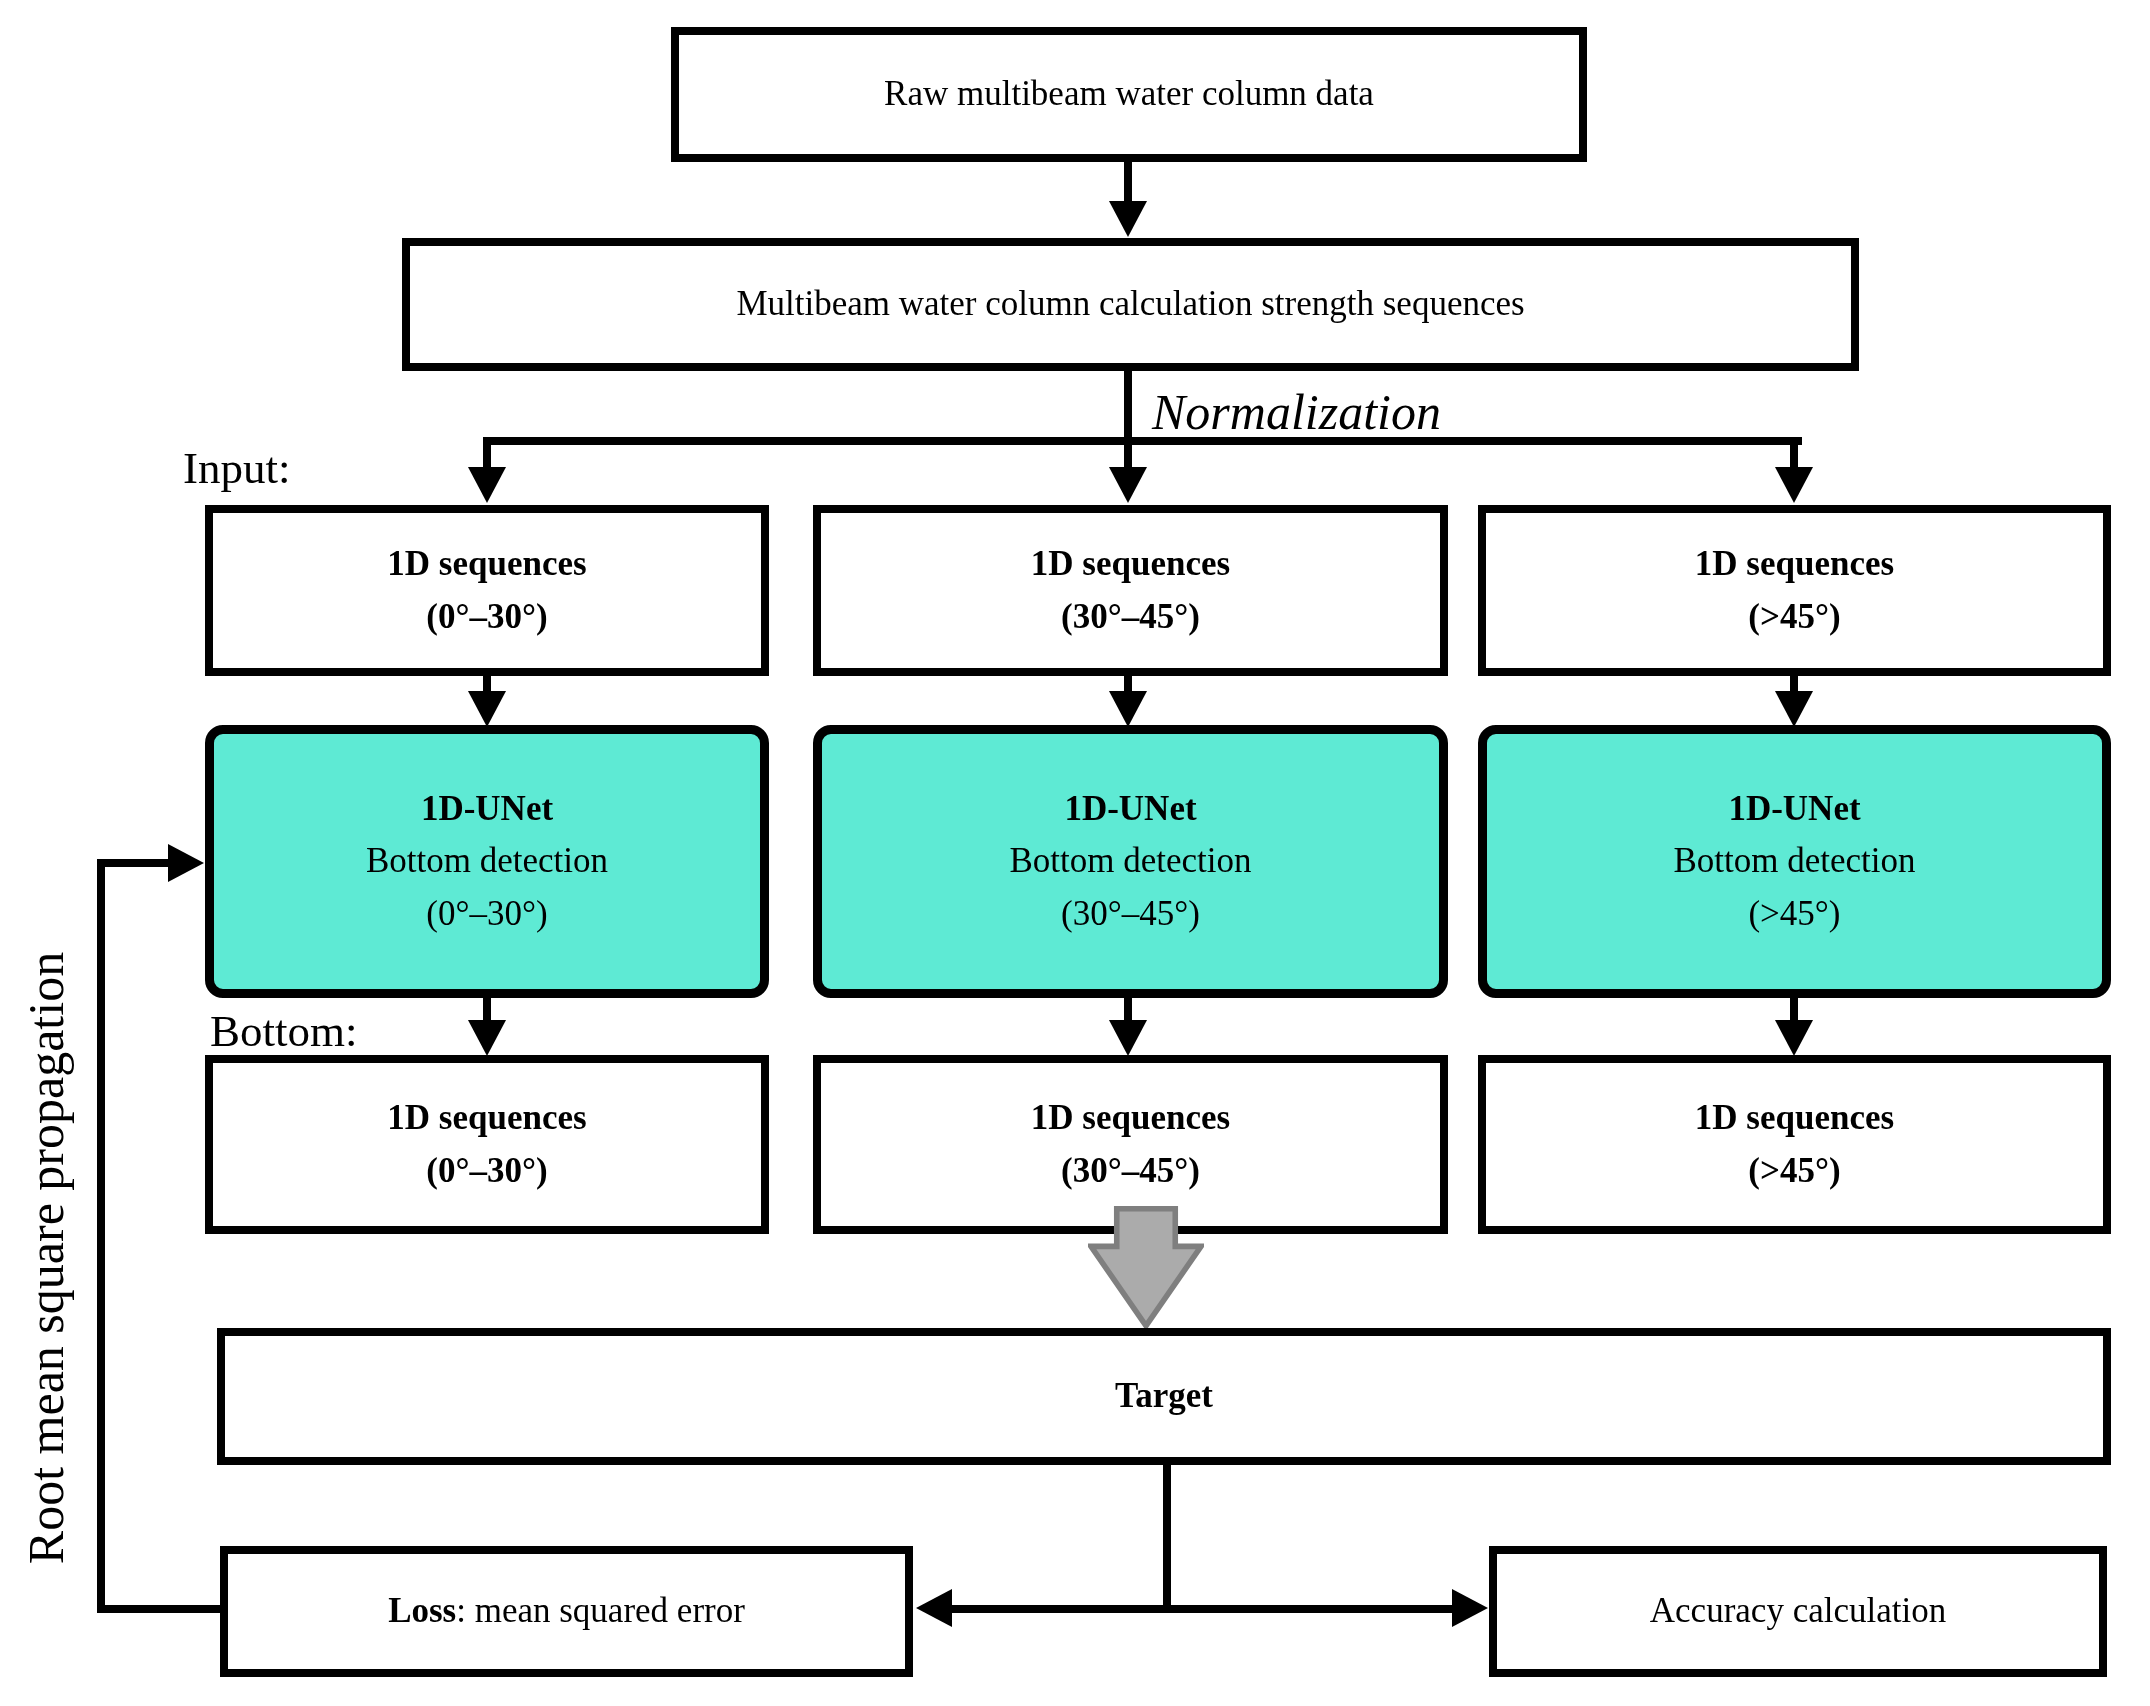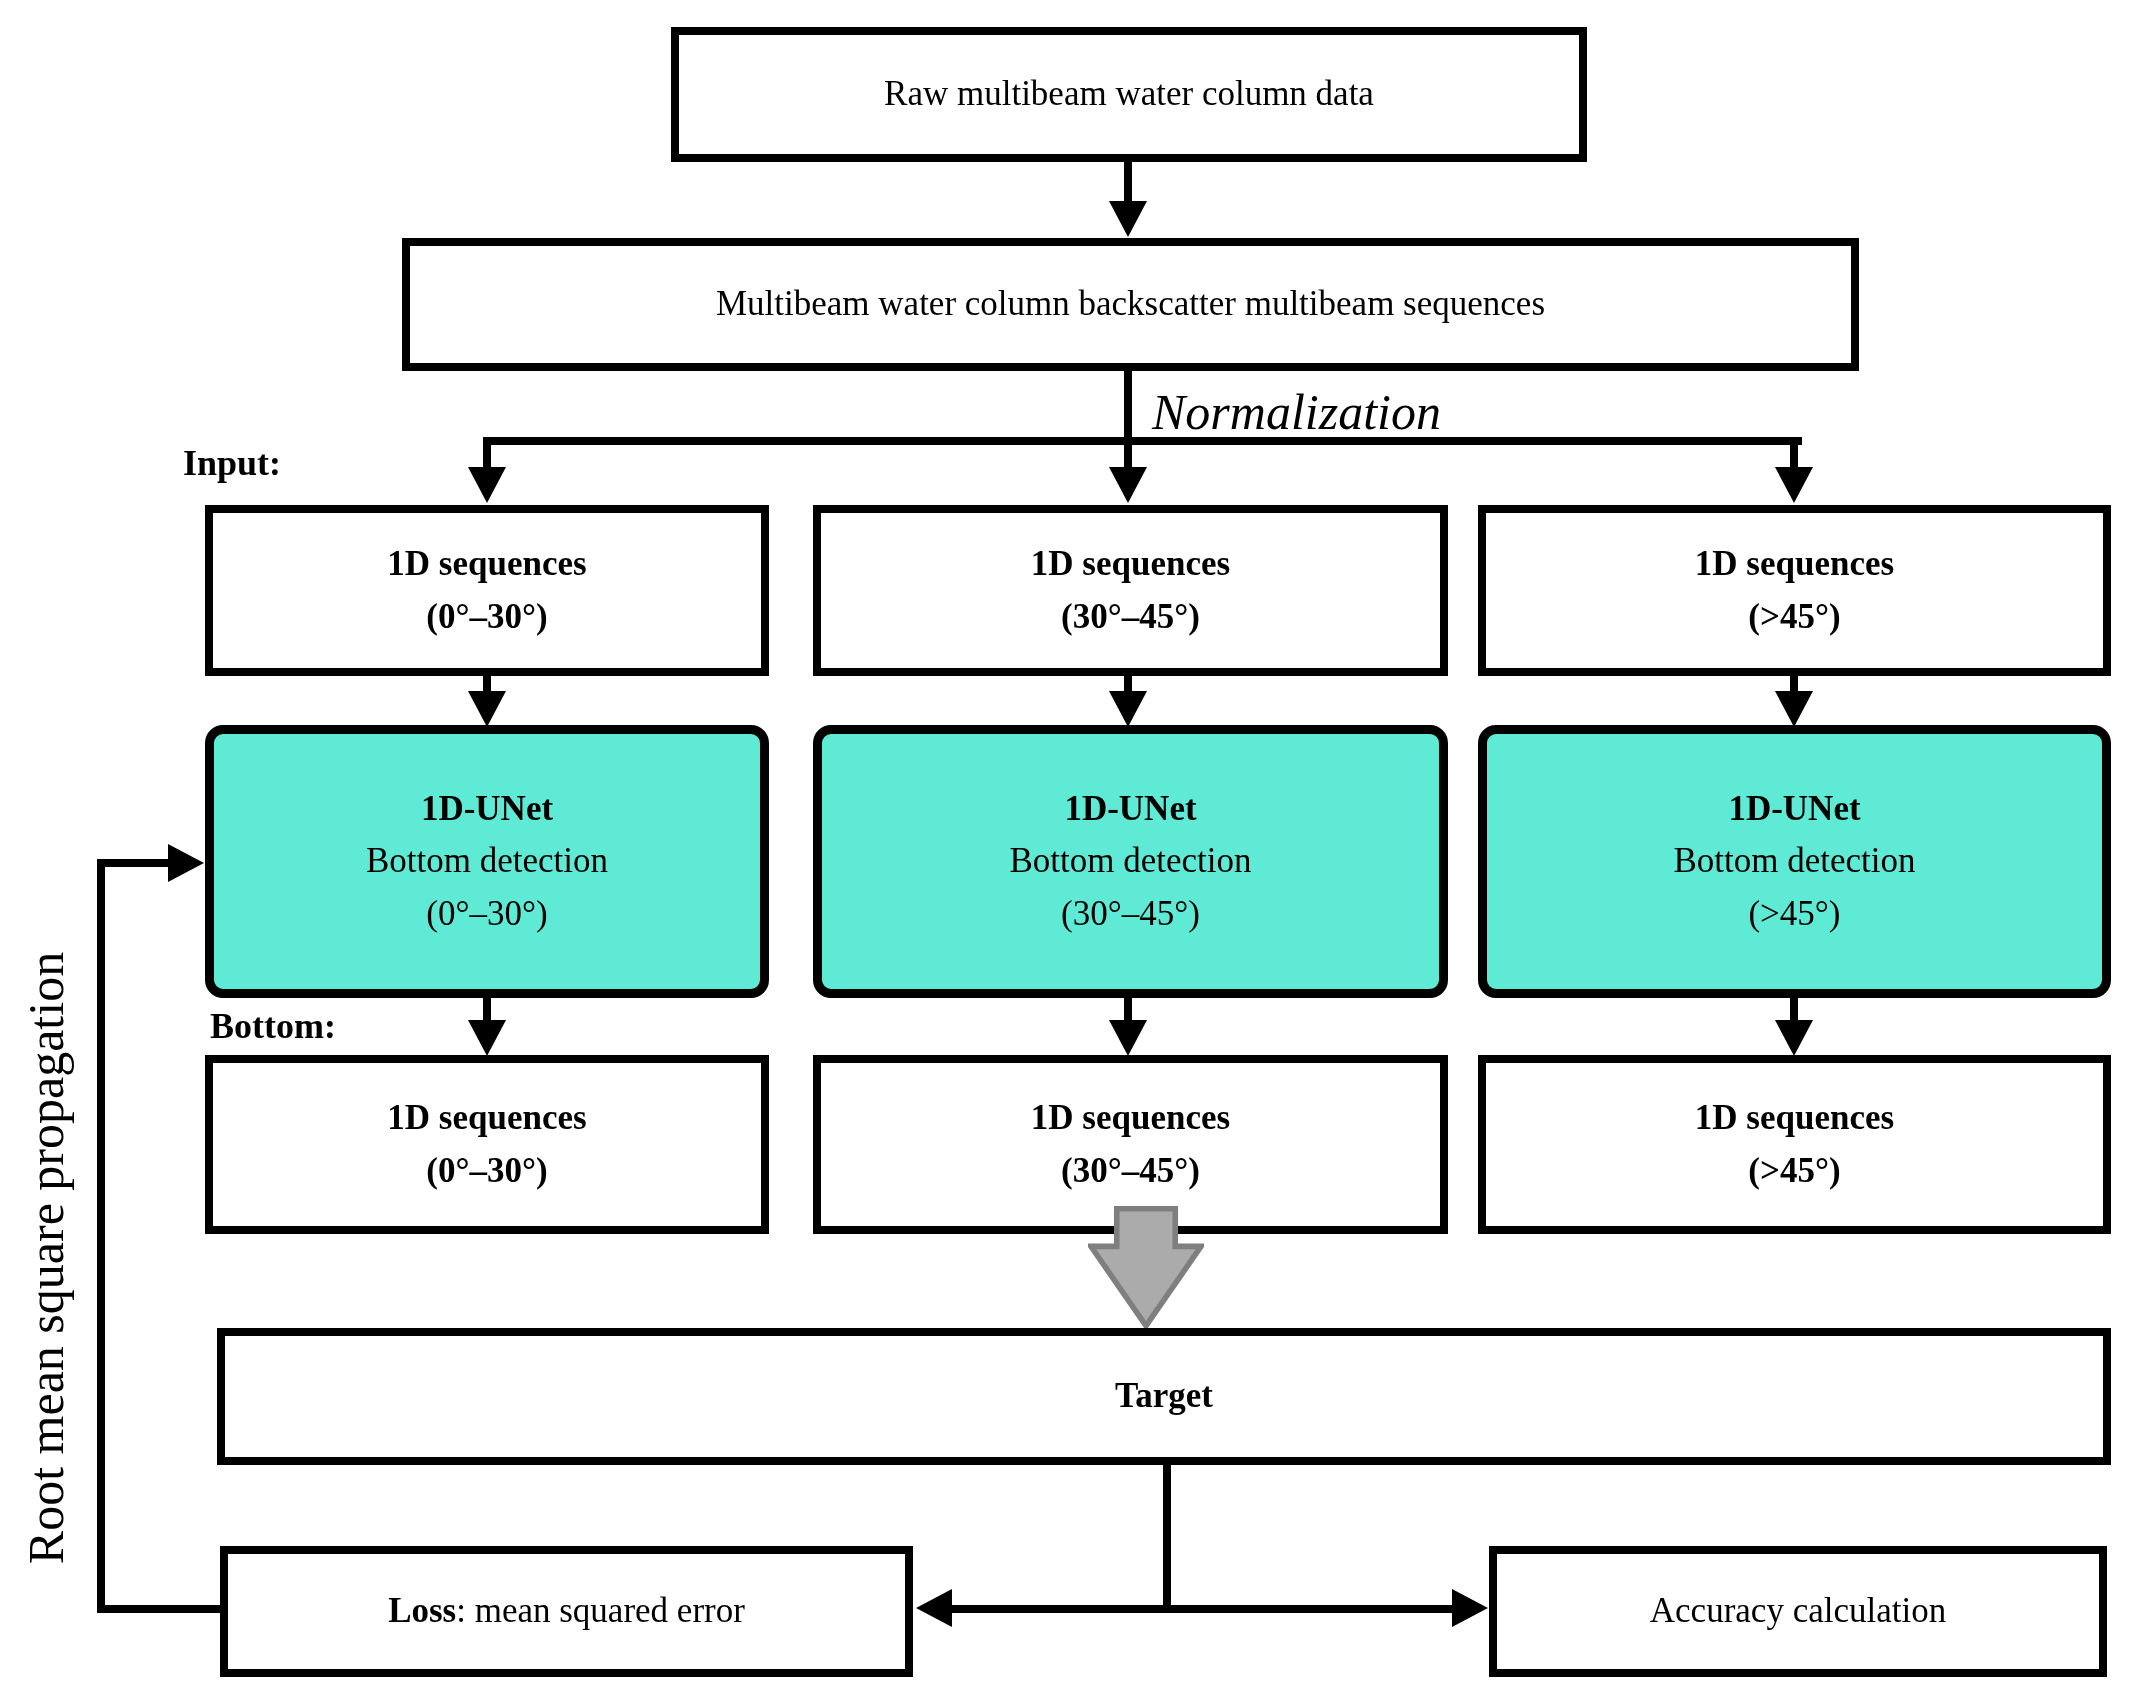--- a/index.html
+++ b/index.html
@@ -20,21 +20,21 @@
     text-align:center;
     font-size:35px; line-height:1.5;
   }
   .unet {
     border:9.8px solid #000;
     border-radius:18px;
     background:#5eead4;
   }
   .b { font-weight:bold; }
   .lbl {
-    position:absolute; font-size:36px; font-weight:bold; white-space:nowrap;
+    position:absolute; font-size:45px; font-weight:normal; white-space:nowrap;
   }
   .norm { font-weight:normal;font-style:italic; }
   .vline, .hline { position:absolute; background:#000; }
   .ah-down {
     position:absolute; width:0; height:0;
     border-left:19.6px solid transparent;
     border-right:19.6px solid transparent;
     border-top:36px solid #000;
   }
   .ah-right {
@@ -62,21 +62,21 @@
 <div id="canvas">
 
   <div class="box" style="left:671px; top:26.6px; width:916px; height:135px;">
     <span>Raw multibeam water column data</span>
   </div>
 
   <div class="vline" style="left:1124px; top:157px; width:7.7px; height:45px;"></div>
   <div class="ah-down" style="left:1109px; top:201px;"></div>
 
   <div class="box" style="left:402px; top:238px; width:1457px; height:133px;">
-    <span>Multibeam water column backscatter multibeam sequences</span>
+    <span>Multibeam water column calculation strength sequences</span>
   </div>
 
   <div class="vline" style="left:1124px; top:366px; width:7.7px; height:74px;"></div>
   <div class="lbl norm" style="left:1152px; top:383px; font-size:50px;">Normalization</div>
 
   <div class="hline" style="left:483px; top:437px; width:1319px; height:7.7px;"></div>
   <div class="vline" style="left:483px; top:437px; width:7.7px; height:34px;"></div>
   <div class="ah-down" style="left:468px; top:467px;"></div>
   <div class="vline" style="left:1124px; top:437px; width:7.7px; height:34px;"></div>
   <div class="ah-down" style="left:1109px; top:467px;"></div>

